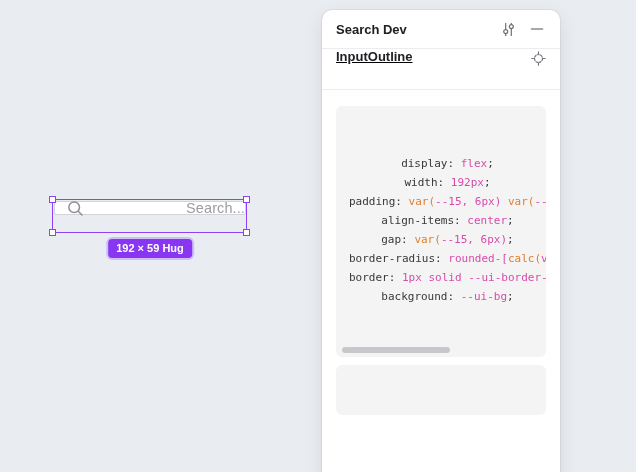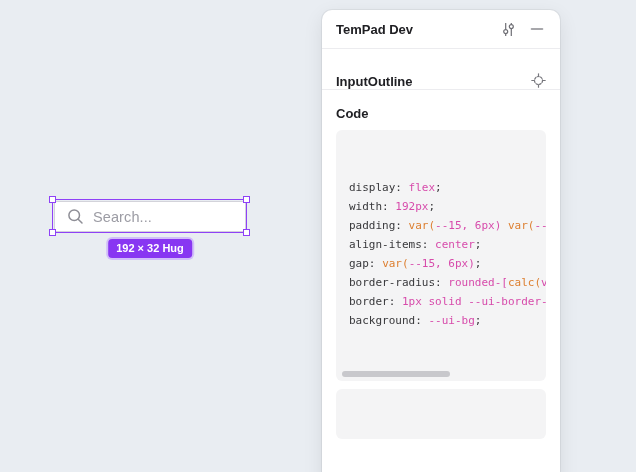--- a/index.html
+++ b/index.html
@@ -13,23 +13,23 @@
   }
   *{box-sizing:border-box;margin:0;padding:0}
   html,body{width:636px;height:472px;overflow:hidden}
   body{
     position:relative;background:var(--canvas-bg);
     font-family:"Liberation Sans",sans-serif;-webkit-font-smoothing:antialiased;
   }
   
   .canvas{position:absolute;inset:0}
   .search-input{
-    position:absolute;left:54px;top:201px;width:192px;height:31px;
+    position:absolute;left:54px;top:201px;width:192px;height:14px;
     background:#fff;border:1px solid var(--input-border);border-radius:2px;
-    display:flex;align-items:center;padding-left:12px;gap:9px;
+    display:flex;align-items:center;padding-left:12px;gap:9px;justify-content:space-between;
   }
   .search-input .placeholder{font-size:14.5px;color:var(--placeholder);letter-spacing:.1px}
   .selection{
     position:absolute;left:52px;top:199px;width:195px;height:34px;
     border:1px solid var(--select);pointer-events:none;
   }
   .handle{
     position:absolute;width:7px;height:7px;background:#fff;
     border:1px solid var(--select);pointer-events:auto;
   }
@@ -48,37 +48,39 @@
     box-shadow:0 0 0 1px rgba(0,0,0,.05),0 6px 20px rgba(0,0,0,.09);
   }
   .panel-header{
     height:39px;display:flex;align-items:center;padding:0 14px;
     border-bottom:1px solid var(--divider);
   }
   .panel-title{flex:1;font-size:13px;font-weight:bold;color:var(--title)}
   .icon-btn{display:flex;align-items:center;justify-content:center;width:18px;height:18px;color:var(--icon);cursor:pointer}
   .icon-btn + .icon-btn{margin-left:11px}
   .component-row{
-    height:41px;display:flex;align-items:flex-end;padding:0 13px 0 14px;
+    height:41px;display:flex;align-items:flex-start;padding:0 13px 0 14px;
     border-bottom:1px solid var(--divider);
+    text-decoration:underline;
   }
   .component-name{flex:1;font-size:13px;font-weight:bold;color:var(--title)}
   .section{padding:16px 14px 0}
   .section-title{font-size:13px;font-weight:bold;color:var(--title);margin-bottom:9px}
   .code-card{background:var(--card-bg);border-radius:6px;overflow:hidden;margin-bottom:8px}
   .card-header{
     height:37px;display:flex;align-items:center;padding:0 12px;
     border-bottom:1px solid var(--card-divider);
   }
   .card-label{flex:1;font-size:13px;color:var(--muted)}
   .card-code{
     position:relative;overflow:hidden;white-space:pre;
     font-family:"DejaVu Sans Mono","Liberation Mono",monospace;
     font-size:11px;line-height:19px;color:var(--code-plain);
     padding:10px 0 13px 13px;
+    text-align:center;
   }
   .card-code.clipped{padding-bottom:40px}
   .tk-v{color:var(--code-pink)}
   .tk-f{color:var(--code-orange)}
   .h-scrollbar{
     position:absolute;left:6px;bottom:4px;width:108px;height:6px;
     border-radius:3px;background:var(--scrollbar);cursor:pointer;
   }
   svg{display:block}
 </style>
@@ -97,27 +99,27 @@
     <span class="placeholder">Search...</span>
   </div>
 
   <div class="selection">
     <div class="handle tl"></div>
     <div class="handle tr"></div>
     <div class="handle bl"></div>
     <div class="handle br"></div>
   </div>
 
-  <div class="size-badge">192 × 32 Hug</div>
+  <div class="size-badge">192 × 59 Hug</div>
 </div>
 
 <div class="panel">
 
   <div class="panel-header">
-    <span class="panel-title">TemPad Dev</span>
+    <span class="panel-title">Search Dev</span>
     <span class="icon-btn">
       <svg width="15" height="15" viewBox="0 0 15 15" fill="none" stroke="#6f6f75" stroke-width="1.2">
         <line x1="4.7" y1="1" x2="4.7" y2="14"></line>
         <circle cx="4.7" cy="9.6" r="2" fill="#fff"></circle>
         <line x1="10.3" y1="1" x2="10.3" y2="14"></line>
         <circle cx="10.3" cy="4.6" r="2" fill="#fff"></circle>
       </svg>
     </span>
     <span class="icon-btn">
       <svg width="14" height="14" viewBox="0 0 14 14" stroke="#8a8a90" stroke-width="1.6" stroke-linecap="round">
@@ -133,21 +135,20 @@
         <circle cx="7.5" cy="7.5" r="4" stroke-dasharray="2 1.4"></circle>
         <line x1="7.5" y1="0.8" x2="7.5" y2="3"></line>
         <line x1="7.5" y1="12" x2="7.5" y2="14.2"></line>
         <line x1="0.8" y1="7.5" x2="3" y2="7.5"></line>
         <line x1="12" y1="7.5" x2="14.2" y2="7.5"></line>
       </svg>
     </span>
   </div>
 
   <div class="section">
-    <div class="section-title">Code</div>
 
     <div class="code-card">
       <div class="card-code">
         <div><span class="tk-p">display: </span><span class="tk-v">flex</span><span class="tk-p">;</span></div><div><span class="tk-p">width: </span><span class="tk-v">192px</span><span class="tk-p">;</span></div><div><span class="tk-p">padding: </span><span class="tk-f">var(</span><span class="tk-v">--15, 6px)</span><span class="tk-p"> </span><span class="tk-f">var(</span><span class="tk-v">--15, 6px)</span></div><div><span class="tk-p">align-items: </span><span class="tk-v">center</span><span class="tk-p">;</span></div><div><span class="tk-p">gap: </span><span class="tk-f">var(</span><span class="tk-v">--15, 6px)</span><span class="tk-p">;</span></div><div><span class="tk-p">border-radius: </span><span class="tk-v">rounded-[</span><span class="tk-f">calc(</span><span class="tk-v">var(--rounded, 6px))]</span></div><div><span class="tk-p">border: </span><span class="tk-v">1px solid --ui-border-color</span></div><div><span class="tk-p">background: </span><span class="tk-v">--ui-bg</span><span class="tk-p">;</span></div><div class="h-scrollbar"></div>
       </div>
     </div>
 
     <div class="code-card">
       <div class="card-code clipped"></div>
     </div>

